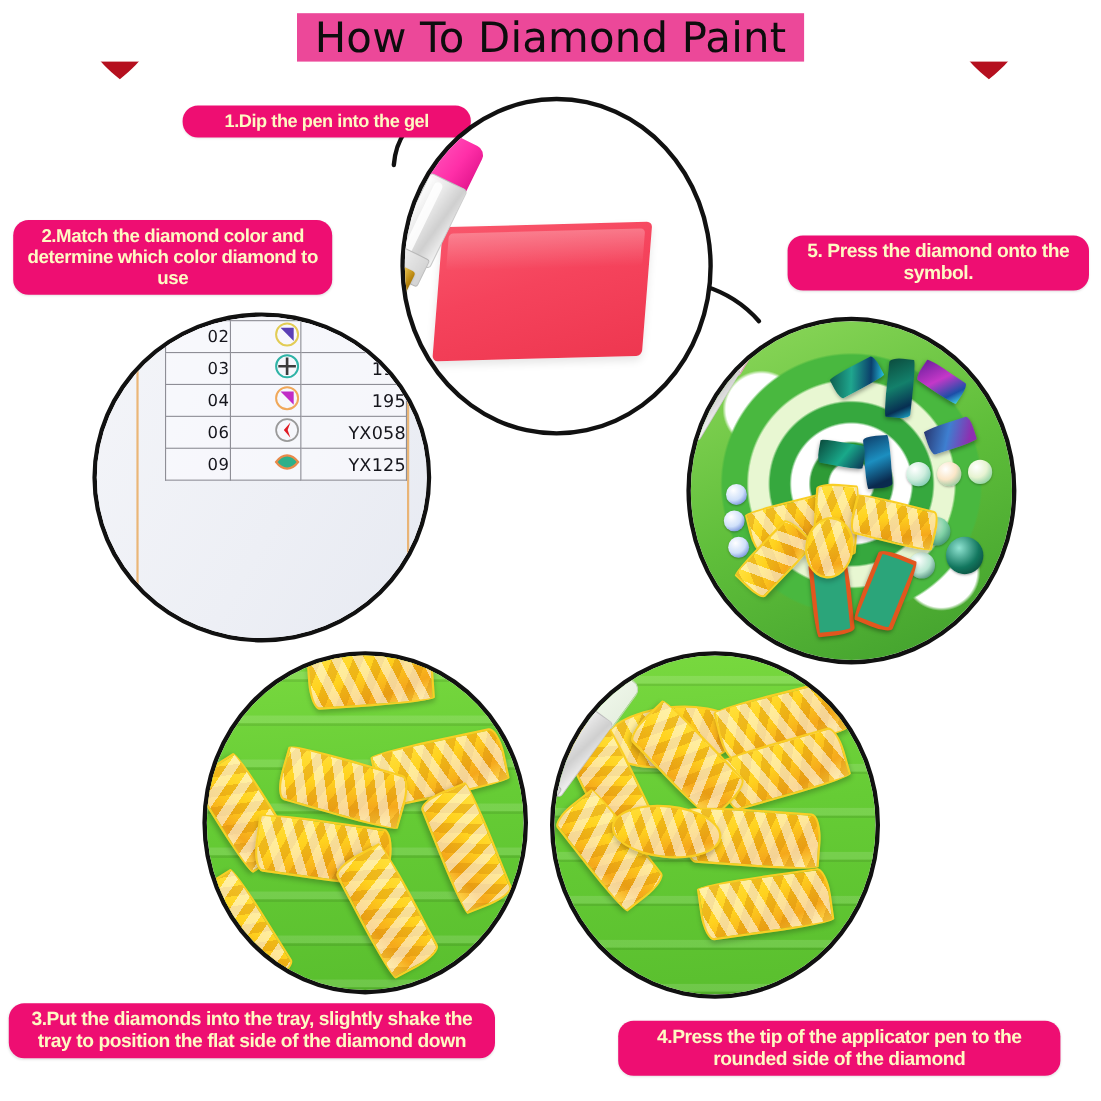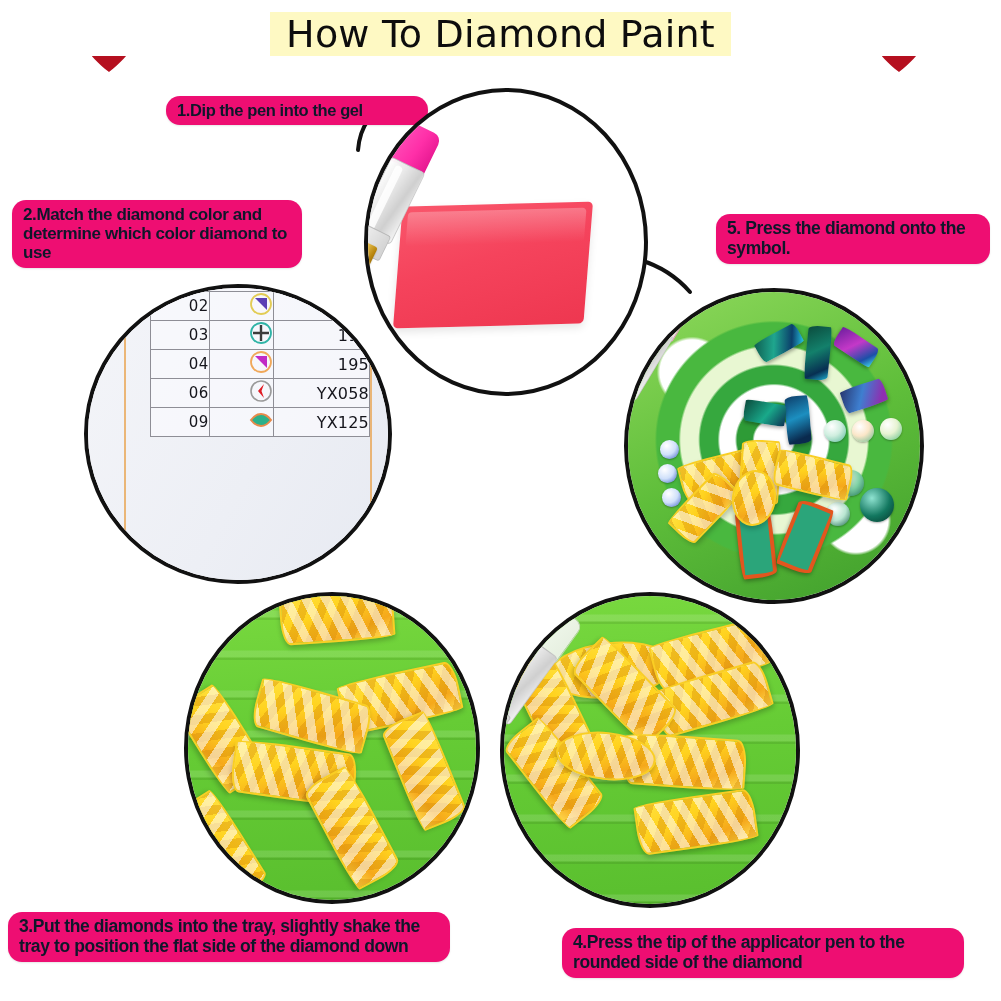--- a/index.html
+++ b/index.html
@@ -13,29 +13,29 @@
            border-radius:1px;}
   .hdr-bar.left{left:46px;width:370px;}
   .hdr-bar.right{left:585px;width:370px;}
   .hdr-heart{position:absolute;top:14px;width:62px;height:60px;}
   .hdr-heart.l{left:78px;}
   .hdr-heart.r{left:868px;}
   #page-title{position:absolute;left:0;top:12px;width:1001px;text-align:center;
      font-size:38px;letter-spacing:.2px;color:#0d0d0d;font-weight:400;
      font-family:"DejaVu Sans","Liberation Sans",sans-serif;
      background:#fff;display:block;}
-  #page-title span{background:#fef9c3;padding:0 16px;}
-
-  
-  .plabel{position:absolute;background:#EE0E72;color:#0f172a;
+  #page-title span{background:#ec4899;padding:0 16px;}
+
+  
+  .plabel{position:absolute;background:#EE0E72;color:#fef9c3;
           border-radius:14px;padding:5px 11px 6px 11px;
           font-weight:700;line-height:1.12;
           font-family:"Liberation Sans","DejaVu Sans",sans-serif;
           letter-spacing:-0.4px;
-          box-shadow:0 1px 2px rgba(0,0,0,.10);}
+          box-shadow:0 1px 2px rgba(0,0,0,.10);text-align:center;}
   #label-1{left:166px;top:96px;width:240px;font-size:16.5px;}
   #label-2{left:12px;top:200px;width:268px;font-size:17px;}
   #label-5{left:716px;top:214px;width:252px;font-size:17.5px;}
   #label-3{left:8px;top:912px;width:420px;font-size:17.5px;}
   #label-4{left:562px;top:928px;width:380px;font-size:17.5px;}
 
   
   .photo{position:absolute;border:4px solid #111;border-radius:50%;
          overflow:hidden;background:#fff;}
   #photo-1{left:364px;top:88px;width:276px;height:300px;}

